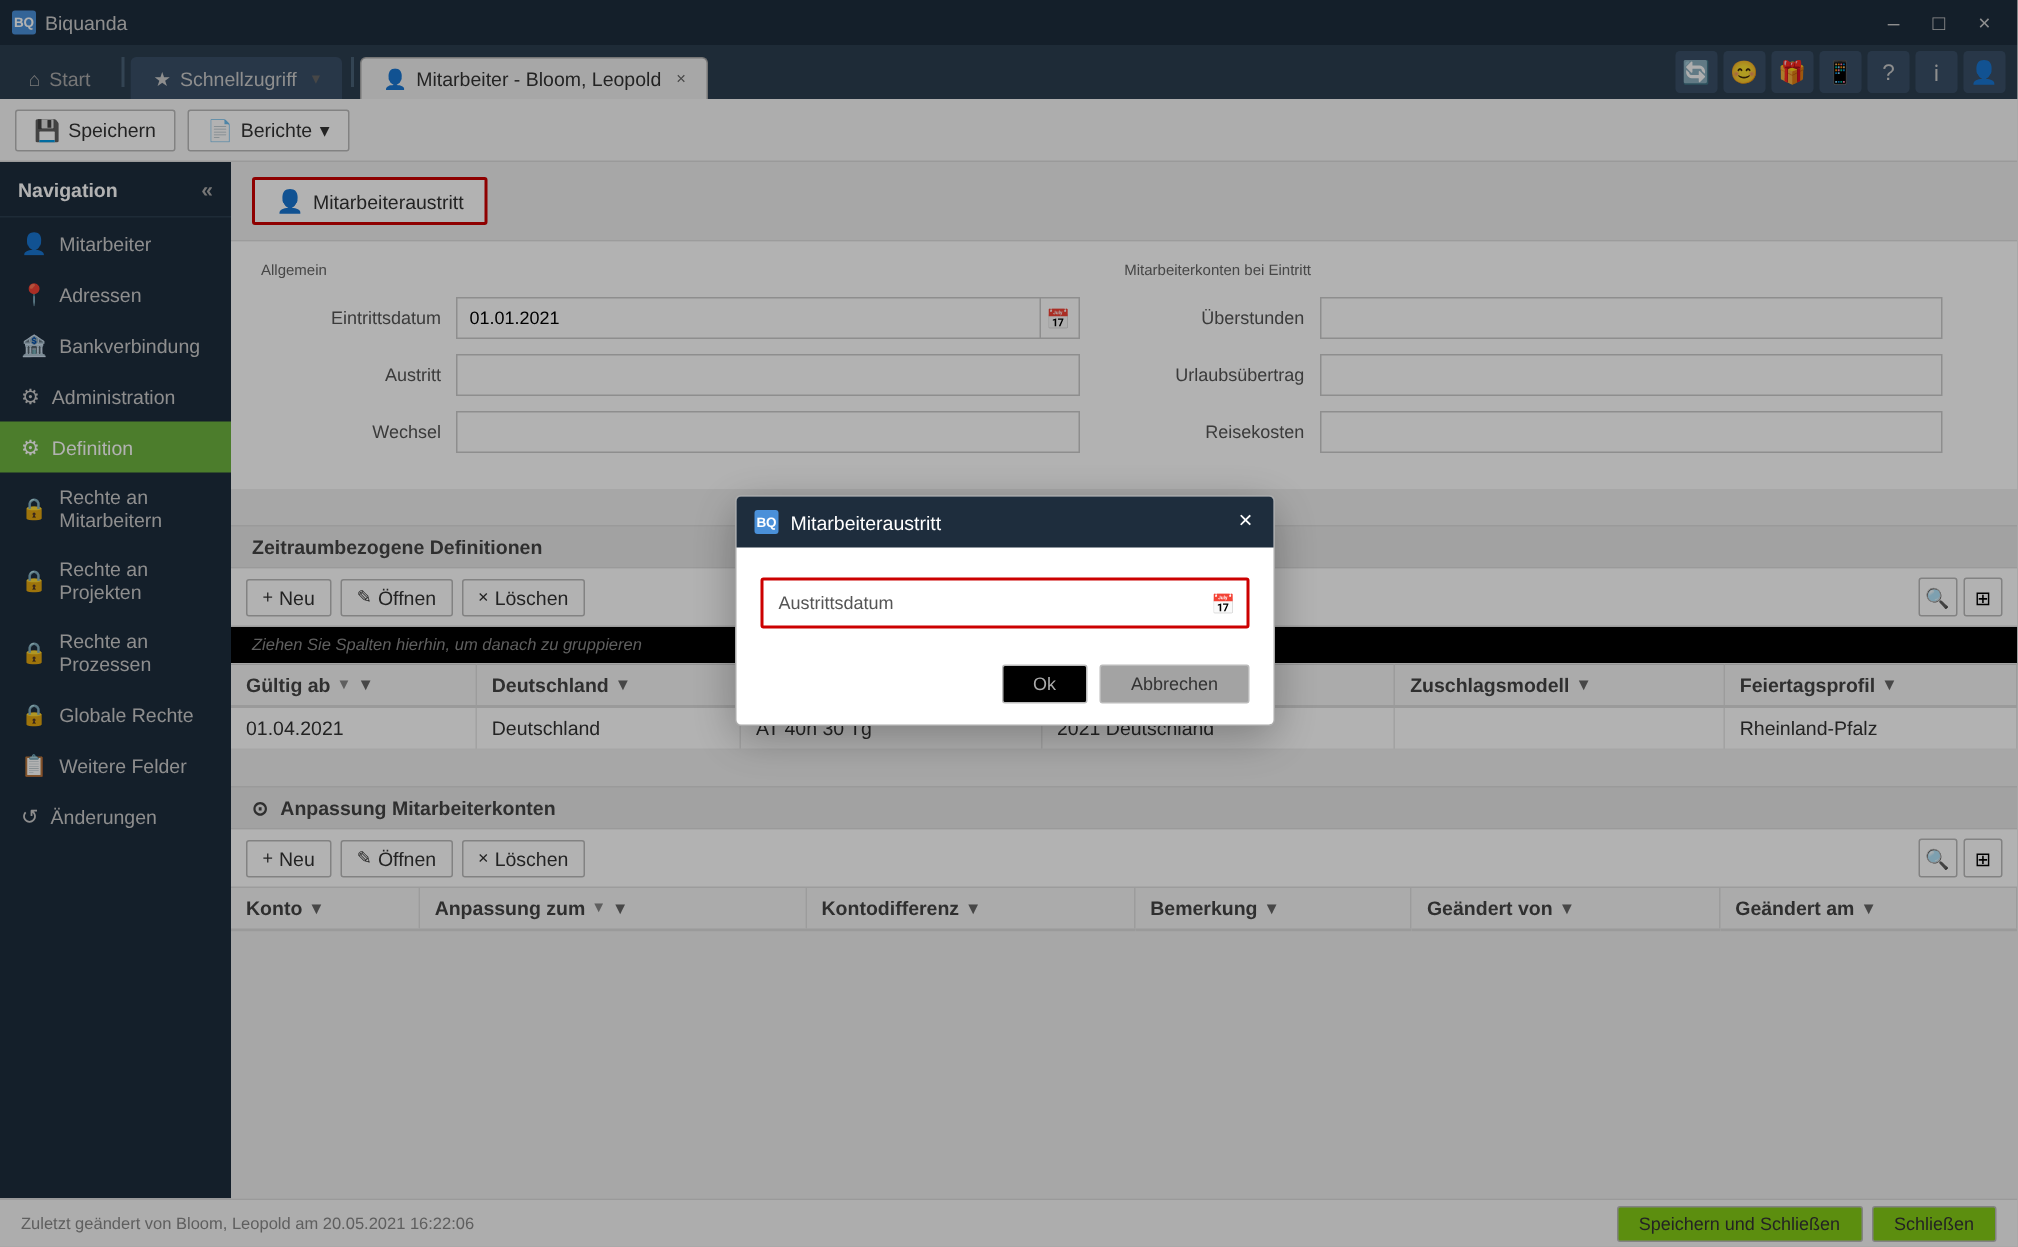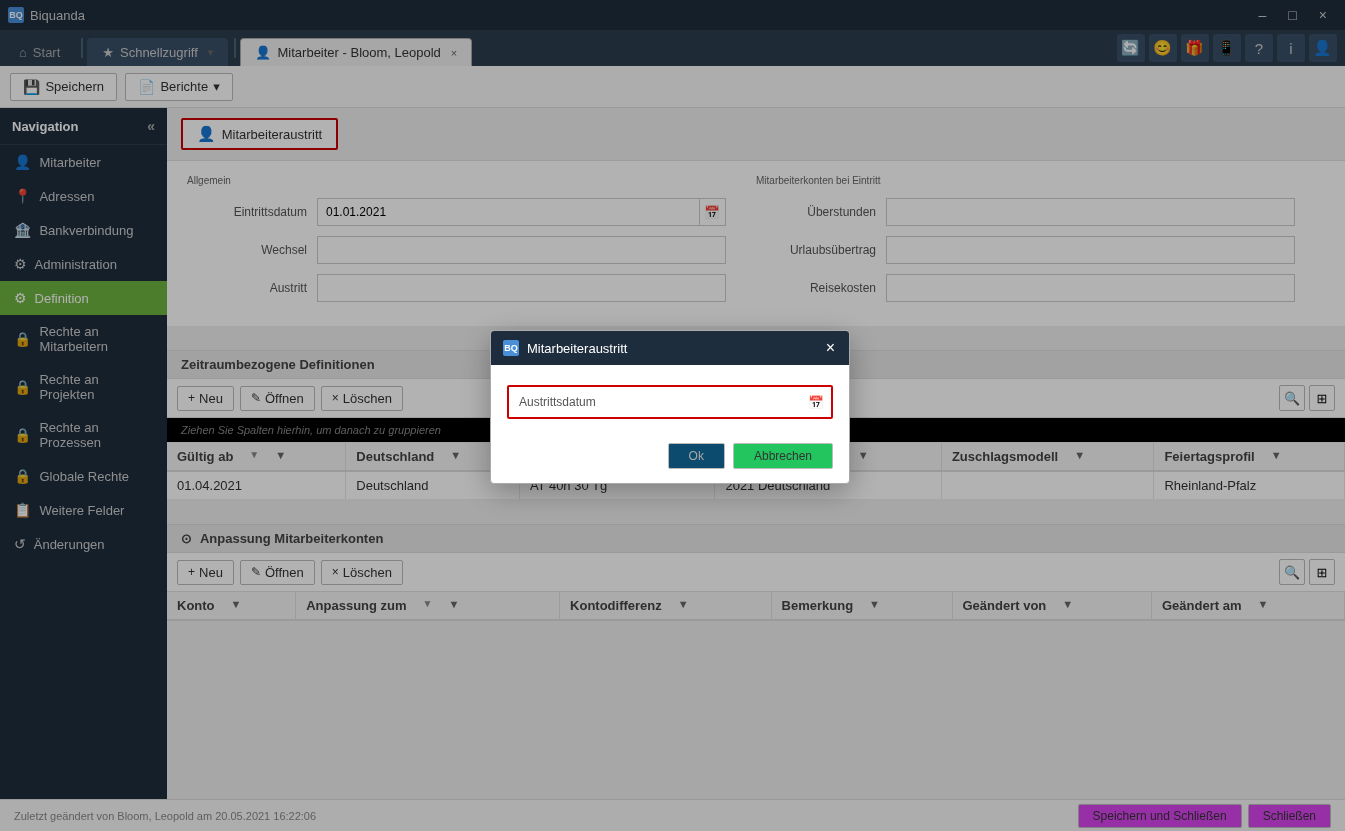--- a/index.html
+++ b/index.html
@@ -25,21 +25,21 @@
 
     
     .toolbar { background: #f8f8f8; border-bottom: 1px solid #ddd; height: 42px; display: flex; align-items: center; padding: 0 10px; gap: 8px; flex-shrink: 0; }
     .toolbar-btn { display: flex; align-items: center; gap: 5px; padding: 5px 12px; border: 1px solid #bbb; background: white; cursor: pointer; border-radius: 2px; font-size: 12px; color: #333; }
     .toolbar-btn-icon { font-size: 14px; }
 
     
     .main { display: flex; flex: 1; overflow: hidden; }
 
     
-    .sidebar { width: 167px; background: #1e2d3d; color: #ccc; display: flex; flex-direction: column; flex-shrink: 0; }
+    .sidebar { width: 154px; background: #1e2d3d; color: #ccc; display: flex; flex-direction: column; flex-shrink: 0; }
     .sidebar-header { display: flex; align-items: center; justify-content: space-between; padding: 10px 12px; font-size: 14px; font-weight: 600; color: white; border-bottom: 1px solid #2c3e50; }
     .sidebar-collapse { cursor: pointer; font-size: 14px; color: #aaa; }
     .sidebar-item { display: flex; align-items: center; gap: 8px; padding: 9px 14px; cursor: pointer; color: #ccc; font-size: 13px; }
     .sidebar-item.active { background: #6db33f; color: white; }
     .sidebar-item-icon { font-size: 14px; }
 
     
     .content { flex: 1; background: #f0f0f0; overflow-y: auto; position: relative; }
     .content-inner { padding: 0; }
 
@@ -70,46 +70,46 @@
     .table-toolbar-left { display: flex; gap: 6px; }
     .table-toolbar-right { display: flex; gap: 4px; }
     .tbl-btn { display: inline-flex; align-items: center; gap: 4px; padding: 4px 10px; border: 1px solid #bbb; background: white; cursor: pointer; border-radius: 2px; font-size: 12px; color: #333; }
     .tbl-btn-icon { font-size: 12px; }
     .tbl-icon-btn { width: 26px; height: 26px; border: 1px solid #bbb; background: white; cursor: pointer; display: flex; align-items: center; justify-content: center; font-size: 13px; border-radius: 2px; }
 
     .group-hint { padding: 6px 14px; font-size: 11px; color: #888; background: #000000; border-bottom: 1px solid #eee; font-style: italic; }
 
     table { width: 100%; border-collapse: collapse; font-size: 12px; }
     thead th { background: #f5f5f5; border-bottom: 2px solid #ddd; border-right: 1px solid #e0e0e0; padding: 6px 10px; text-align: left; color: #444; font-weight: 600; white-space: nowrap; }
-    thead th .th-inner { display: flex; gap: 16px; }
+    thead th .th-inner { display: flex; align-items: center; gap: 4px; }
     thead th .sort-icon { font-size: 10px; color: #888; }
     thead th .filter-icon { font-size: 11px; color: #666; cursor: pointer; }
     tbody td { border-bottom: 1px solid #eee; border-right: 1px solid #e8e8e8; padding: 6px 10px; color: #333; }
 
     
     .statusbar { background: #f8f8f8; border-top: 1px solid #ddd; height: 32px; display: flex; align-items: center; justify-content: space-between; padding: 0 14px; flex-shrink: 0; }
     .status-text { font-size: 11px; color: #888; }
     .status-btns { display: flex; gap: 6px; }
-    .status-btn { padding: 4px 14px; border: 1px solid #bbb; background: #d946ef; cursor: pointer; border-radius: 2px; font-size: 12px; color: #333; }
+    .status-btn { padding: 4px 14px; border: 1px solid #bbb; background: #84cc16; cursor: pointer; border-radius: 2px; font-size: 12px; color: #333; }
 
     
     .modal-overlay { position: fixed; top: 0; left: 0; width: 1345px; height: 831px; background: rgba(0,0,0,0.3); z-index: 100; display: flex; align-items: center; justify-content: center; pointer-events: none; }
     .modal { background: white; border: 1px solid #aaa; border-radius: 4px; box-shadow: 0 8px 30px rgba(0,0,0,0.3); width: 360px; pointer-events: all; position: absolute; top: 330px; left: 490px; }
     .modal-titlebar { background: #1e2d3d; color: white; padding: 8px 12px; display: flex; align-items: center; justify-content: space-between; border-radius: 3px 3px 0 0; }
     .modal-title { display: flex; align-items: center; gap: 8px; font-size: 13px; }
     .modal-title-logo { width: 16px; height: 16px; background: #4a90d9; border-radius: 2px; display: flex; align-items: center; justify-content: center; color: white; font-size: 9px; font-weight: bold; }
     .modal-close { background: none; border: none; color: white; cursor: pointer; font-size: 16px; padding: 0 2px; }
     .modal-body { padding: 20px 16px 16px; }
     .modal-field-row { display: flex; align-items: center; border: 2px solid #c00; border-radius: 2px; padding: 2px; }
     .modal-field-label { width: 110px; padding: 4px 8px; font-size: 12px; color: #555; flex-shrink: 0; }
     .modal-field-input { flex: 1; border: none; outline: none; padding: 4px 6px; font-size: 12px; height: 26px; }
     .modal-cal-btn { width: 26px; height: 26px; background: white; border: none; cursor: pointer; display: flex; align-items: center; justify-content: center; font-size: 13px; }
     .modal-footer { display: flex; justify-content: flex-end; gap: 8px; padding: 8px 16px 14px; }
-    .modal-btn { padding: 5px 20px; border: 1px solid #bbb; background: #22c55e; cursor: pointer; border-radius: 2px; font-size: 12px; color: #333; }
-    .modal-btn.primary { background: #0c4a6e; color: #aaa; cursor: default; }
+    .modal-btn { padding: 5px 20px; border: 1px solid #bbb; background: #a3a3a3; cursor: pointer; border-radius: 2px; font-size: 12px; color: #333; }
+    .modal-btn.primary { background: #000000; color: #aaa; cursor: default; }
   </style>
 </head>
 <body>
 
 <div class="titlebar">
   <div class="titlebar-left">
     <div class="titlebar-logo">BQ</div>
     <span>Biquanda</span>
   </div>
   <div class="titlebar-controls">
@@ -227,25 +227,25 @@
           <div class="form-col">
             <div class="form-title">Allgemein</div>
             <div class="form-row">
               <label class="form-label">Eintrittsdatum</label>
               <div class="form-input-with-icon">
                 <input type="text" class="form-input" value="01.01.2021" style="">
                 <button class="cal-btn">📅</button>
               </div>
             </div>
             <div class="form-row">
+              <label class="form-label">Austritt</label>
+              <input type="text" class="form-input" style="">
+            </div>
+            <div class="form-row">
               <label class="form-label">Wechsel</label>
-              <input type="text" class="form-input" style="">
-            </div>
-            <div class="form-row">
-              <label class="form-label">Austritt</label>
               <input type="text" class="form-input" style="">
             </div>
           </div>
           <div class="form-col">
             <div class="form-title">Mitarbeiterkonten bei Eintritt</div>
             <div class="form-row">
               <label class="form-label">Überstunden</label>
               <input type="text" class="form-input" style="">
             </div>
             <div class="form-row">

